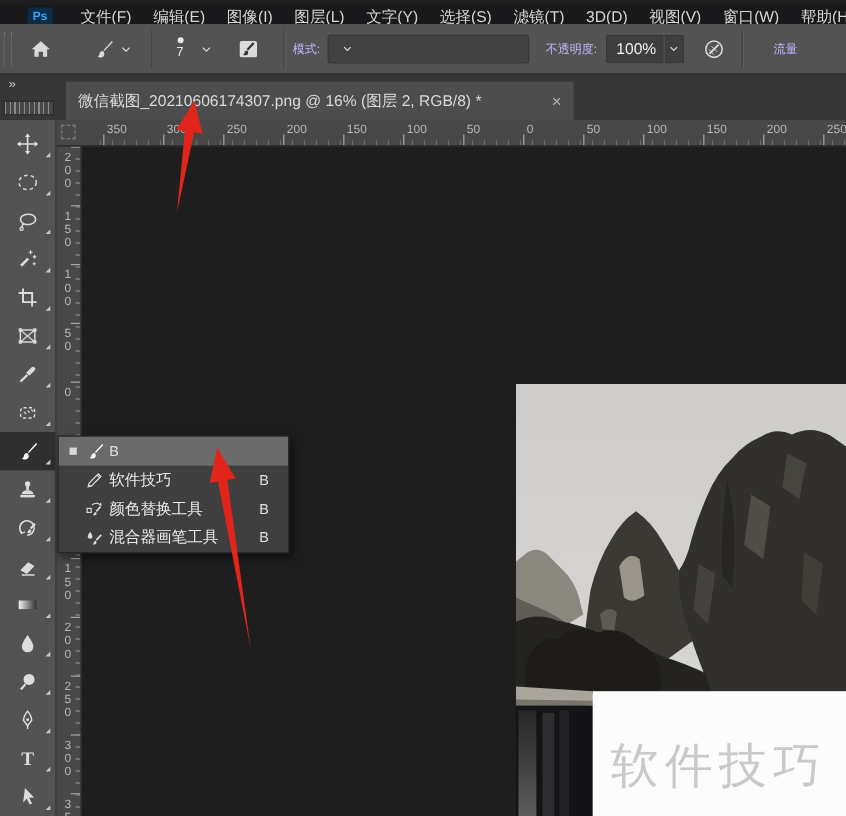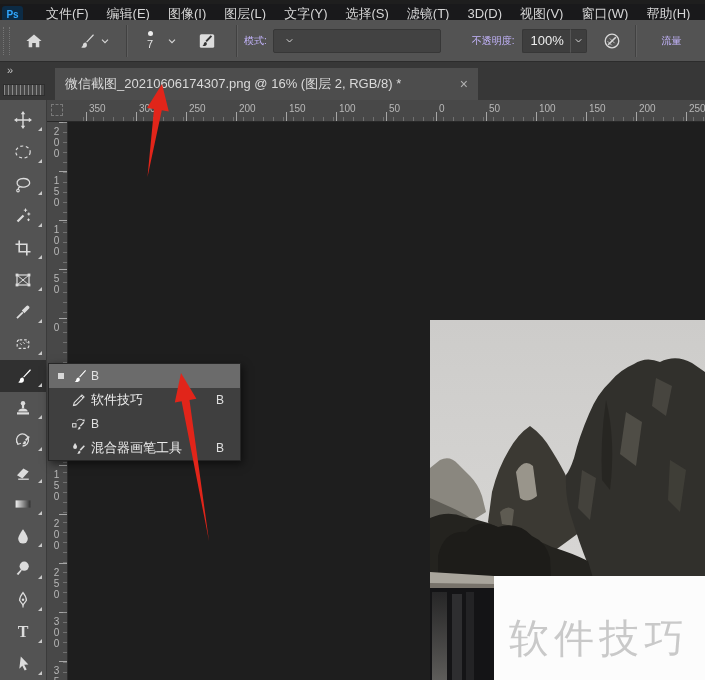--- a/index.html
+++ b/index.html
@@ -1,20 +1,20 @@
 <!DOCTYPE html>
 <html><head>
 <meta charset="utf-8">
 <style>
   html,body{margin:0;padding:0}
   body{width:705px;height:680px;position:relative;overflow:hidden;background:#1e1e1e;
        font-family:"Liberation Sans",sans-serif;-webkit-font-smoothing:antialiased}
   
   .menubar{position:absolute;left:0;top:4px;width:705px;height:20px;background:#19191b;
-           display:flex;align-items:center;padding-left:2px;box-sizing:border-box;z-index:10}
+           display:flex;align-items:center;padding-left:23px;box-sizing:border-box;z-index:10}
   .ps-logo{width:21px;height:16px;background:#0c2b45;color:#31a8ff;border-radius:3px;
            font-size:10px;font-weight:bold;display:flex;align-items:center;justify-content:center;
            margin-right:14px;flex:none}
   .menu-item{color:#d6d6d6;font-size:13px;padding:0 9px;white-space:nowrap;line-height:20px}
   
   .optionsbar{position:absolute;left:0;top:20px;width:705px;height:42px;background:#535353;
               border-bottom:1px solid #2c2c2c;box-sizing:border-box;display:flex;align-items:center;
               color:#d9d9d9;z-index:10}
   .ob-grip{width:5px;height:28px;margin-left:3px;border-left:1px dotted #757575;border-right:1px dotted #757575;flex:none}
   .icon-btn{width:24px;height:26px;display:flex;align-items:center;justify-content:center;flex:none}
@@ -140,21 +140,21 @@
     </div>
   <div class="ob-sep" style="margin-left:17px"></div>
   <span class="ob-label" style="margin-left:7px">模式:</span>
   <div class="dropdown">
     <span style="display:flex">
         <svg width="11" height="11" viewBox="0 0 18 18">
           <path d="M4.5 7l4.5 4.5L13.5 7" fill="none" stroke="currentColor" stroke-width="1.6"></path>
         </svg>
       </span>
   </div>
-  <span class="ob-label" style="margin-left:31px">不透明度:</span>
+  <span class="ob-label" style="margin-left:14px">不透明度:</span>
   <div class="field">
     <span>100%</span>
   </div>
   <div class="field-chev">
       <svg width="11" height="11" viewBox="0 0 18 18">
         <path d="M4.5 7l4.5 4.5L13.5 7" fill="none" stroke="currentColor" stroke-width="1.6"></path>
       </svg>
     </div>
   <div class="icon-btn" style="margin-left:13px">
       <svg width="18" height="18" viewBox="0 0 18 18">
@@ -419,20 +419,21 @@
       <span class="fly-ind"></span>
       <span class="fly-icon">
         <svg width="16" height="16" viewBox="0 0 18 18">
           <rect x="1.8" y="8.6" width="3.8" height="3.8" fill="none" stroke="currentColor" stroke-width="1.1"></rect>
           <path d="M6.4 5.6c2.2-2.4 5.6-2.4 7.6-.3" fill="none" stroke="currentColor" stroke-width="1.1"></path>
           <path d="M14.8 3.2l.8 3-3-.6Z" fill="currentColor"></path>
           <path d="M10.4 11.4l4-4.4" stroke="currentColor" stroke-width="1.6"></path>
           <path d="M10.1 12c-1.15 0-1.65.7-1.8 1.5-.1.65-.4 1.05-1.05 1.35 1.05.6 2.85.4 3.3-.65.3-.7.15-1.5-.45-2.2Z" fill="currentColor"></path>
         </svg>
       </span>
+      <span class="fly-label">颜色替换工具</span>
       <span class="fly-shortcut">B</span>
     </div>
     <div class="fly-row">
       <span class="fly-ind"></span>
       <span class="fly-icon">
         <svg width="16" height="16" viewBox="0 0 18 18">
           <path d="M4.6 3.4C4.6 3.4 2.4 6.4 2.4 7.9a2.2 2.2 0 0 0 4.4 0C6.8 6.4 4.6 3.4 4.6 3.4Z" fill="currentColor"></path>
           <path d="M10.4 11.4l4.6-5" stroke="currentColor" stroke-width="1.7"></path>
           <path d="M10.1 12c-1.3 0-1.9.8-2.05 1.7-.1.7-.4 1.15-1.15 1.45 1.15.65 3.1.4 3.6-.75.3-.8.15-1.65-.4-2.4Z" fill="currentColor"></path>
         </svg>

